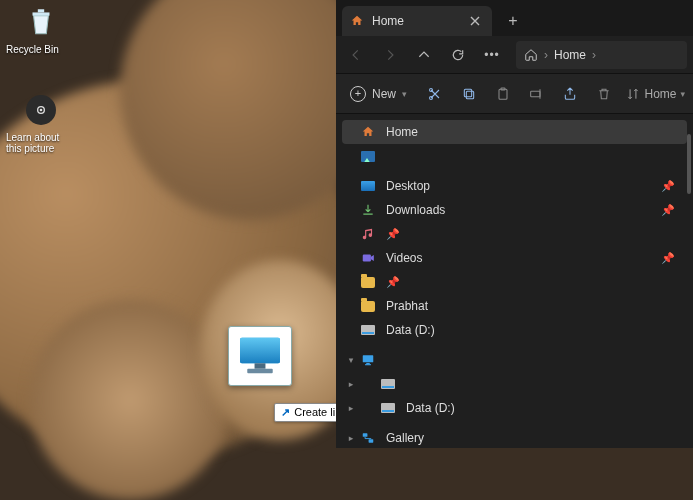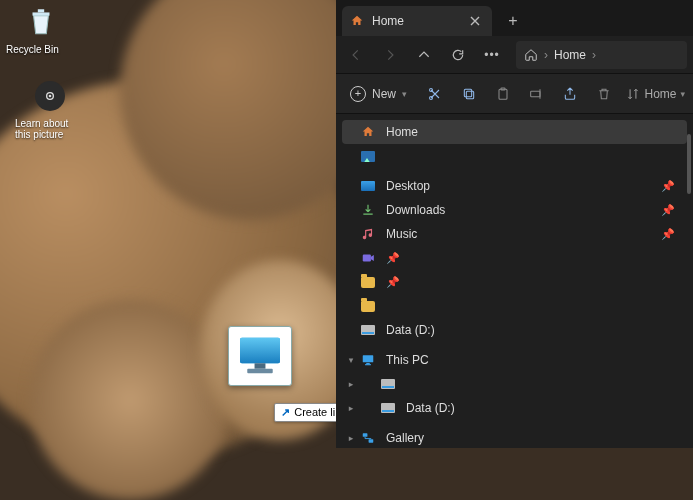--- a/index.html
+++ b/index.html
@@ -9,21 +9,21 @@
   .bg-blob { position: absolute; border-radius: 50%; filter: blur(6px); }
   .b1 { width: 420px; height: 380px; left: -60px; top: 80px; background: radial-gradient(circle at 30% 30%, #b98e61, #8a6741 60%, #5a4631); }
   .b2 { width: 260px; height: 260px; left: 120px; top: -40px; background: radial-gradient(circle at 40% 40%, #a37b52, #7b5d3e 70%); }
   .b3 { width: 200px; height: 200px; left: 30px; top: 300px; background: radial-gradient(circle at 50% 50%, #c09a70, #8e6c48 70%); }
   .b4 { width: 160px; height: 180px; left: 200px; top: 260px; background: radial-gradient(circle at 50% 40%, #d9b88f, #a27e55 70%); }
 
   
   .desk-icon { position: absolute; width: 70px; text-align: left; color: #fff; font-size: 10px; text-shadow: 0 1px 2px rgba(0,0,0,.8); }
   .desk-icon .ic-img { width: 36px; height: 36px; margin: 0 auto 4px; display: flex; align-items: center; justify-content: center; }
   .recycle { left: 6px; top: 4px; }
-  .learn { left: 6px; top: 78px; margin-left: 9px; }
+  .learn { left: 6px; top: 92px; }
   .recycle-svg { width: 34px; height: 34px; }
   .learn-circle { width: 30px; height: 30px; border-radius: 50%; background: #2b2b2b; display: flex; align-items: center; justify-content: center; color: #ddd; }
 
   
   .drag-icon { position: absolute; left: 228px; top: 326px; width: 64px; height: 60px; background: #fff; border: 1px solid #8aa; border-radius: 3px; display: flex; align-items: center; justify-content: center; box-shadow: 0 2px 6px rgba(0,0,0,.4); }
   .monitor-svg { width: 44px; height: 40px; }
   .tooltip { position: absolute; left: 274px; top: 403px; background: #fff; color: #000; font-size: 11px; padding: 2px 6px; border: 1px solid #888; border-radius: 2px; white-space: nowrap; box-shadow: 0 1px 3px rgba(0,0,0,.3); }
   .tooltip .ar { color: #0067c0; margin-right: 4px; font-weight: bold; }
   .tooltip .hl { color: #0067c0; }
 
@@ -266,62 +266,62 @@
             </span>
           <span class="lbl">Downloads</span>
           <span class="pin">📌</span>
         </div>
         <div class="nav-item">
           <span class="ic ic-music">
               <svg width="14" height="14" viewBox="0 0 24 24">
                 <path fill="currentColor" d="M9 18a3 3 0 1 1-2-2.83V5l12-2v11a3 3 0 1 1-2-2.83V6l-8 1.3z"></path>
               </svg>
             </span>
-          <span class="lbl">Music</span>
           <span class="pin">📌</span>
         </div>
         <div class="nav-item">
           <span class="ic ic-video">
               <svg width="14" height="14" viewBox="0 0 24 24">
                 <rect x="3" y="6" width="14" height="12" rx="2" fill="currentColor"></rect>
                 <path fill="currentColor" d="M17 10l5-3v10l-5-3z"></path>
               </svg>
             </span>
+          <span class="lbl">Videos</span>
           <span class="pin">📌</span>
         </div>
         <div class="nav-item">
           <span class="ic">
               <span class="ic-folder"></span>
             </span>
           <span class="pin">📌</span>
         </div>
         <div class="nav-item">
           <span class="ic">
               <span class="ic-folder"></span>
             </span>
+          <span class="lbl">Prabhat</span>
         </div>
         <div class="nav-item">
           <span class="ic">
               <span class="ic-disk"></span>
             </span>
           <span class="lbl">Data (D:)</span>
         </div>
       </div>
 
       <div class="nav-group">
         <div class="nav-item">
           <span class="caret">▾</span>
           <span class="ic ic-pc">
               <svg width="14" height="14" viewBox="0 0 24 24">
                 <rect x="3" y="4" width="18" height="12" rx="1" fill="currentColor"></rect>
                 <rect x="9" y="17" width="6" height="2" fill="currentColor"></rect>
                 <rect x="7" y="19" width="10" height="2" fill="currentColor"></rect>
               </svg>
             </span>
-          <span class="lbl">This PC</span>
         </div>
         <div class="nav-item sub">
           <span class="caret">▸</span>
           <span class="ic">
               <span class="ic-disk"></span>
             </span>
         </div>
         <div class="nav-item sub">
           <span class="caret">▸</span>
           <span class="ic">

